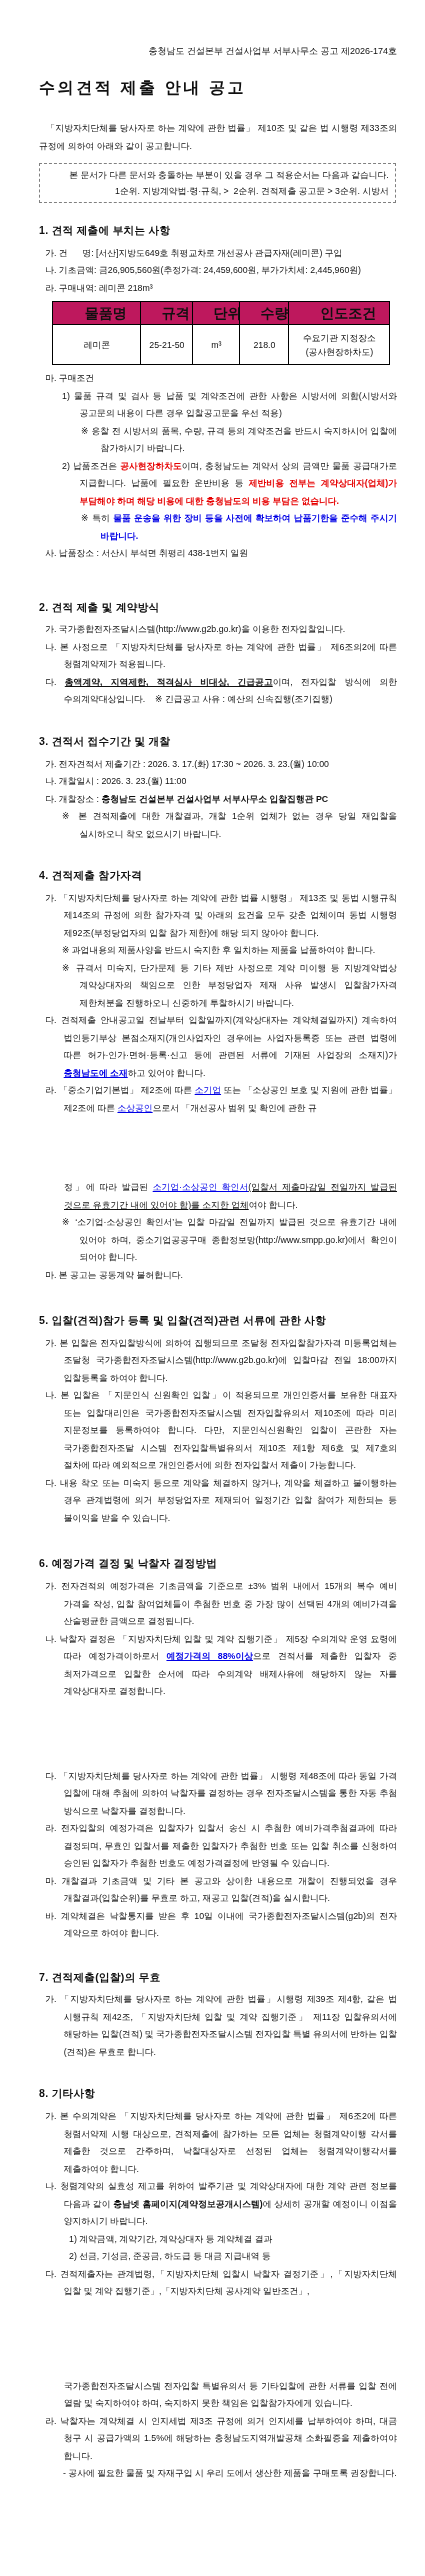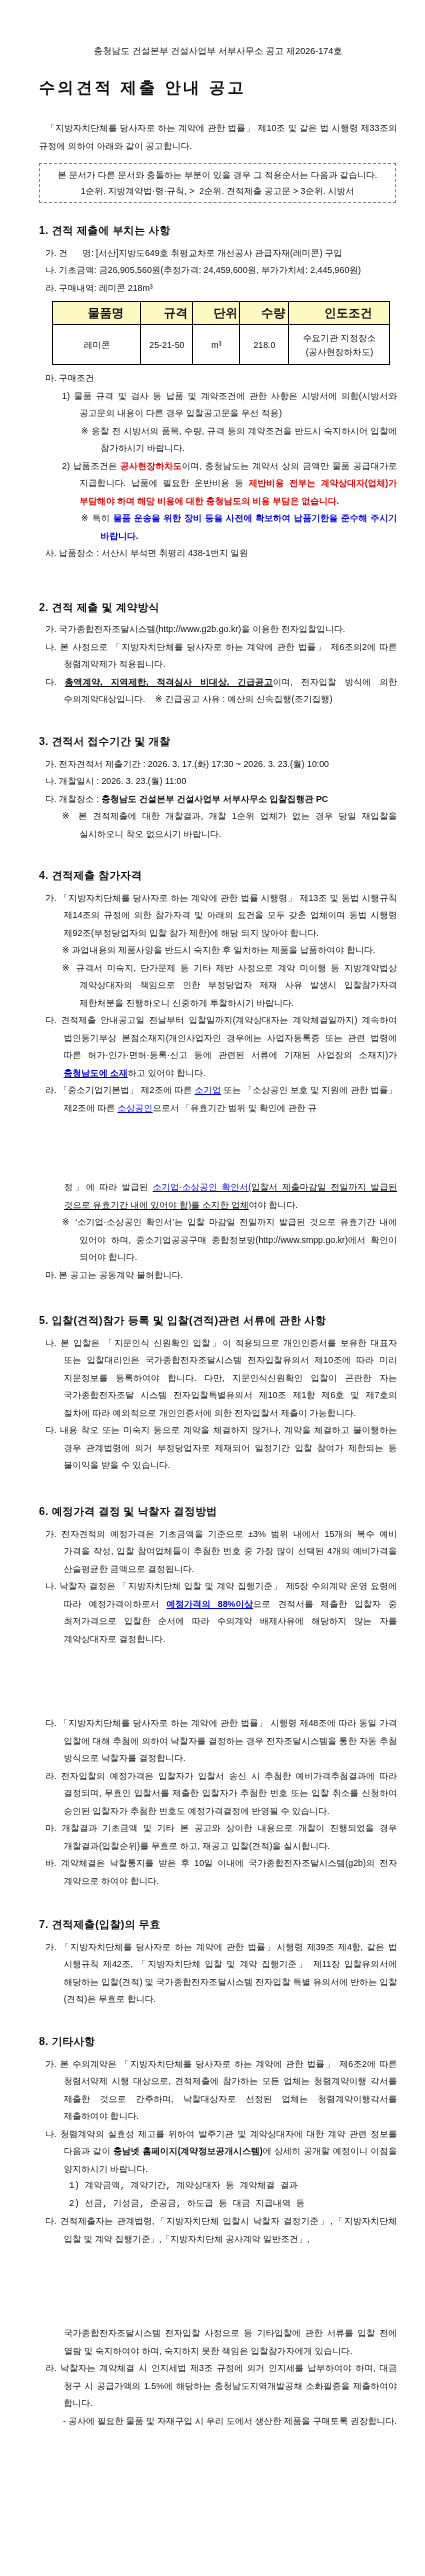--- a/index.html
+++ b/index.html
@@ -9,49 +9,49 @@
     padding:43px 29px 31px 39px;
     font-family:"Liberation Sans","DejaVu Sans",sans-serif;
     font-size:8.8px;line-height:17.5px;color:#101010;
     word-break:keep-all;overflow:hidden;
   }
   p{margin:0;text-align:justify;}
   .st-red{color:#e60000;font-weight:bold;}
   .st-blue{color:#0000e6;}
   .st-bold{font-weight:bold;}
   .st-und{text-decoration:underline;}
-  .doc-header{font-size:9px;margin-bottom:17.5px;text-align:center;}
+  .doc-header{font-size:9px;margin-bottom:17.5px;text-align:right;}
   .doc-title{
     text-align:left;font-size:16px;font-weight:bold;letter-spacing:2.6px;
     margin:0 0 21.6px 0;line-height:20.6px;
   }
   .intro{margin-bottom:8.2px;text-indent:7.2px;}
   .notice-box{
     border:0.8px dashed #808080;padding:2.6px 6.2px;line-height:16px;margin:0 1px 2.1px 0;
   }
-  .notice-box p{text-align:center;}
+  .notice-box p{text-align:right;}
   .sec-h{
     font-size:10.6px;font-weight:bold;letter-spacing:0.3px;
     margin:25px 0 6.2px 0;line-height:15.5px;text-align:left;
   }
   .b-item{margin-left:6.2px;padding-left:18.5px;text-indent:-18.5px;}
   .b-sub{margin-left:23px;padding-left:17.5px;text-indent:-17.5px;}
   .b-note{margin-left:42px;padding-left:19.6px;text-indent:-19.6px;}
   .b-cont{margin-left:25px;}
   .b-dash{margin-left:24px;padding-left:9.3px;text-indent:-9.3px;}
-  .b-numsub{margin-left:30px;padding-left:15.5px;text-indent:-15.5px;font-family:Liberation Mono, monospace;}
+  .b-numsub{margin-left:30px;padding-left:15.5px;text-indent:-15.5px;}
   table.supply{
     border-collapse:collapse;margin:4.1px 0 5.2px 13.4px;
     border:1.5px solid #000;table-layout:fixed;width:337px;
     font-size:8.8px;
   }
   table.supply th,table.supply td{
     border:0.5px solid #000;text-align:center;padding:1px 2.1px;line-height:14px;
   }
-  table.supply th{background:#fef9c3;height:19.6px;font-weight:bold;font-size:12px;padding-left:20px;}
+  table.supply th{background:#be185d;height:19.6px;font-weight:bold;font-size:14px;padding-left:20px;}
   table.supply td{height:37px;}
   table.supply col.c1{width:88px;} table.supply col.c2{width:52px;}
   table.supply col.c3{width:47px;}  table.supply col.c4{width:49px;}
   table.supply col.c5{width:101px;}
 </style>
 </head>
 <body>
 
 <p class="doc-header">충청남도 건설본부 건설사업부 서부사무소 공고 제2026-174호</p>
 
@@ -109,42 +109,43 @@
     <h2 class="sec-h">3. 견적서 접수기간 및 개찰</h2>
     <p class="b-item"><span>가. 전자견적서 제출기간 : 2026. 3. 17.(화) 17:30 ~ 2026. 3. 23.(월) 10:00</span></p>
     <p class="b-item"><span>나. 개찰일시 : 2026. 3. 23.(월) 11:00</span></p>
     <p class="b-item"><span>다. 개찰장소 : </span><span class="st-bold">충청남도 건설본부 건설사업부 서부사무소 입찰집행관 PC</span></p>
     <p class="b-sub"><span>※ 본 견적제출에 대한 개찰결과, 개찰 1순위 업체가 없는 경우 당일 재입찰을 실시하오니 착오 없으시기 바랍니다.</span></p>
     <h2 class="sec-h">4. 견적제출 참가자격</h2>
     <p class="b-item"><span>가. 「지방자치단체를 당사자로 하는 계약에 관한 법률 시행령」 제13조 및 동법 시행규칙 제14조의 규정에 의한 참가자격 및 아래의 요건을 모두 갖춘 업체이며 동법 시행령 제92조(부정당업자의 입찰 참가 제한)에 해당 되지 않아야 합니다.</span></p>
     <p class="b-sub"><span>※ 과업내용의 제품사양을 반드시 숙지한 후 일치하는 제품을 납품하여야 합니다.</span></p>
     <p class="b-sub"><span>※ 규격서 미숙지, 단가문제 등 기타 제반 사정으로 계약 미이행 등 지방계약법상 계약상대자의 책임으로 인한 부정당업자 제재 사유 발생시 입찰참가자격 제한처분을 진행하오니 신중하게 투찰하시기 바랍니다.</span></p>
     <p class="b-item"><span>다. 견적제출 안내공고일 전날부터 입찰일까지(계약상대자는 계약체결일까지) 계속하여 법인등기부상 본점소재지(개인사업자인 경우에는 사업자등록증 또는 관련 법령에 따른 허가·인가·면허·등록·신고 등에 관련된 서류에 기재된 사업장의 소재지)가 </span><span class="st-blue st-bold st-und">충청남도에 소재</span><span>하고 있어야 합니다.</span></p>
-    <p class="b-item"><span>라. 「중소기업기본법」 제2조에 따른 </span><span class="st-blue st-und">소기업</span><span> 또는 「소상공인 보호 및 지원에 관한 법률」 제2조에 따른 </span><span class="st-blue st-und">소상공인</span><span>으로서 「유효기간 범위 및 확인에 관한 규</span></p>
+    <p class="b-item"><span>라. 「중소기업기본법」 제2조에 따른 </span><span class="st-blue st-und">소기업</span><span> 또는 「소상공인 보호 및 지원에 관한 법률」 제2조에 따른 </span><span class="st-blue st-und">소상공인</span><span>으로서 「개선공사 범위 및 확인에 관한 규</span></p>
     <div style="height: 62px;"></div>
     <p class="b-cont"><span>정」에 따라 발급된 </span><span class="st-blue st-und">소기업·소상공인 확인서</span><span class="st-und">(입찰서 제출마감일 전일까지 발급된 것으로 유효기간 내에 있어야 함)를 소지한 업체</span><span>여야 합니다.</span></p>
     <p class="b-sub"><span>※ ‘소기업·소상공인 확인서’는 입찰 마감일 전일까지 발급된 것으로 유효기간 내에 있어야 하며, 중소기업공공구매 종합정보망(http://www.smpp.go.kr)에서 확인이 되어야 합니다.</span></p>
     <p class="b-item"><span>마. 본 공고는 공동계약 불허합니다.</span></p>
     <h2 class="sec-h" style="margin-top: 29px;">5. 입찰(견적)참가 등록 및 입찰(견적)관련 서류에 관한 사항</h2>
+    <p class="b-item"><span>가. 본 입찰은 전자입찰방식에 의하여 집행되므로 조달청 전자입찰참가자격 미등록업체는 조달청 국가종합전자조달시스템(http://www.g2b.go.kr)에 입찰마감 전일 18:00까지 입찰등록을 하여야 합니다.</span></p>
     <p class="b-item"><span>나. 본 입찰은 「지문인식 신원확인 입찰」이 적용되므로 개인인증서를 보유한 대표자 또는 입찰대리인은 국가종합전자조달시스템 전자입찰유의서 제10조에 따라 미리 지문정보를 등록하여야 합니다. 다만, 지문인식신원확인 입찰이 곤란한 자는 국가종합전자조달 시스템 전자입찰특별유의서 제10조 제1항 제6호 및 제7호의 절차에 따라 예외적으로 개인인증서에 의한 전자입찰서 제출이 가능합니다.</span></p>
     <p class="b-item"><span>다. 내용 착오 또는 미숙지 등으로 계약을 체결하지 않거나, 계약을 체결하고 불이행하는 경우 관계법령에 의거 부정당업자로 제재되어 일정기간 입찰 참여가 제한되는 등 불이익을 받을 수 있습니다.</span></p>
     <h2 class="sec-h" style="margin-top: 29px;">6. 예정가격 결정 및 낙찰자 결정방법</h2>
     <p class="b-item"><span>가. 전자견적의 예정가격은 기초금액을 기준으로 ±3% 범위 내에서 15개의 복수 예비 가격을 작성, 입찰 참여업체들이 추첨한 번호 중 가장 많이 선택된 4개의 예비가격을 산술평균한 금액으로 결정됩니다.</span></p>
     <p class="b-item"><span>나. 낙찰자 결정은 「지방자치단체 입찰 및 계약 집행기준」 제5장 수의계약 운영 요령에 따라 예정가격이하로서 </span><span class="st-blue st-bold st-und">예정가격의 88%이상</span><span>으로 견적서를 제출한 입찰자 중 최저가격으로 입찰한 순서에 따라 수의계약 배제사유에 해당하지 않는 자를 계약상대자로 결정합니다.</span></p>
     <div style="height: 67px;"></div>
     <p class="b-item"><span>다. 「지방자치단체를 당사자로 하는 계약에 관한 법률」 시행령 제48조에 따라 동일 가격 입찰에 대해 추첨에 의하여 낙찰자를 결정하는 경우 전자조달시스템을 통한 자동 추첨 방식으로 낙찰자를 결정합니다.</span></p>
     <p class="b-item"><span>라. 전자입찰의 예정가격은 입찰자가 입찰서 송신 시 추첨한 예비가격추첨결과에 따라 결정되며, 무효인 입찰서를 제출한 입찰자가 추첨한 번호 또는 입찰 취소를 신청하여 승인된 입찰자가 추첨한 번호도 예정가격결정에 반영될 수 있습니다.</span></p>
     <p class="b-item"><span>마. 개찰결과 기초금액 및 기타 본 공고와 상이한 내용으로 개찰이 진행되었을 경우 개찰결과(입찰순위)를 무효로 하고, 재공고 입찰(견적)을 실시합니다.</span></p>
     <p class="b-item"><span>바. 계약체결은 낙찰통지를 받은 후 10일 이내에 국가종합전자조달시스템(g2b)의 전자 계약으로 하여야 합니다.</span></p>
     <h2 class="sec-h" style="margin-top: 27px;">7. 견적제출(입찰)의 무효</h2>
     <p class="b-item"><span>가. 「지방자치단체를 당사자로 하는 계약에 관한 법률」시행령 제39조 제4항, 같은 법 시행규칙 제42조, 「지방자치단체 입찰 및 계약 집행기준」 제11장 입찰유의서에 해당하는 입찰(견적) 및 국가종합전자조달시스템 전자입찰 특별 유의서에 반하는 입찰(견적)은 무효로 합니다.</span></p>
     <h2 class="sec-h">8. 기타사항</h2>
     <p class="b-item"><span>가. 본 수의계약은 「지방자치단체를 당사자로 하는 계약에 관한 법률」 제6조2에 따른 청렴서약제 시행 대상으로, 견적제출에 참가하는 모든 업체는 청렴계약이행 각서를 제출한 것으로 간주하며, 낙찰대상자로 선정된 업체는 청렴계약이행각서를 제출하여야 합니다.</span></p>
     <p class="b-item"><span>나. 청렴계약의 실효성 제고를 위하여 발주기관 및 계약상대자에 대한 계약 관련 정보를 다음과 같이 </span><span class="st-bold">충남넷 홈페이지(계약정보공개시스템)</span><span>에 상세히 공개할 예정이니 이점을 양지하시기 바랍니다.</span></p>
     <p class="b-numsub"><span>1) 계약금액, 계약기간, 계약상대자 등 계약체결 결과</span></p>
     <p class="b-numsub"><span>2) 선금, 기성금, 준공금, 하도급 등 대금 지급내역 등</span></p>
     <p class="b-item"><span>다. 견적제출자는 관계법령,「지방자치단체 입찰시 낙찰자 결정기준」,「지방자치단체 입찰 및 계약 집행기준」,「지방자치단체 공사계약 일반조건」,</span></p>
     <div style="height: 77px;"></div>
-    <p class="b-cont"><span>국가종합전자조달시스템 전자입찰 사정으로 등 기타입찰에 관한 서류를 입찰 전에 열람 및 숙지하여야 하며, 숙지하지 못한 책임은 입찰참가자에게 있습니다.</span></p>
+    <p class="b-cont"><span>국가종합전자조달시스템 전자입찰 특별유의서 등 기타입찰에 관한 서류를 입찰 전에 열람 및 숙지하여야 하며, 숙지하지 못한 책임은 입찰참가자에게 있습니다.</span></p>
     <p class="b-item"><span>라. 낙찰자는 계약체결 시 인지세법 제3조 규정에 의거 인지세를 납부하여야 하며, 대금 청구 시 공급가액의 1.5%에 해당하는 충청남도지역개발공채 소화필증을 제출하여야 합니다.</span></p>
     <p class="b-dash"><span>- 공사에 필요한 물품 및 자재구입 시 우리 도에서 생산한 제품을 구매토록 권장합니다.</span></p>
   </main>
 
 
 </body></html>

